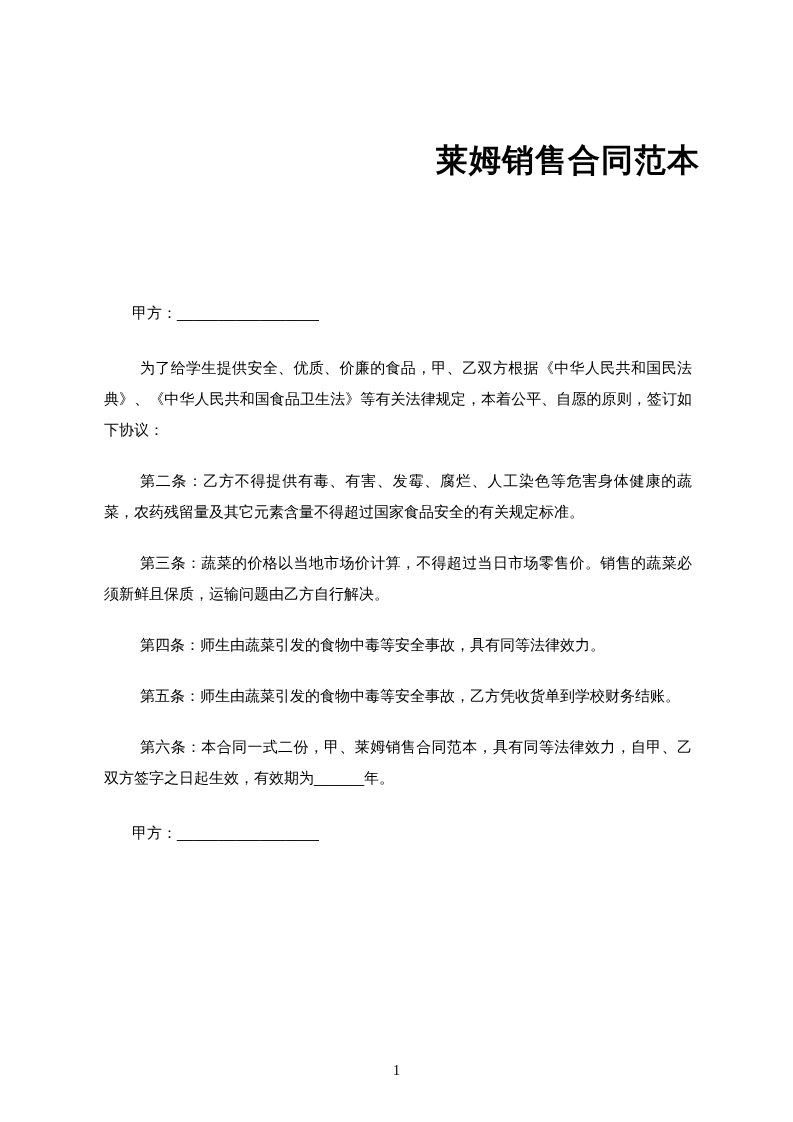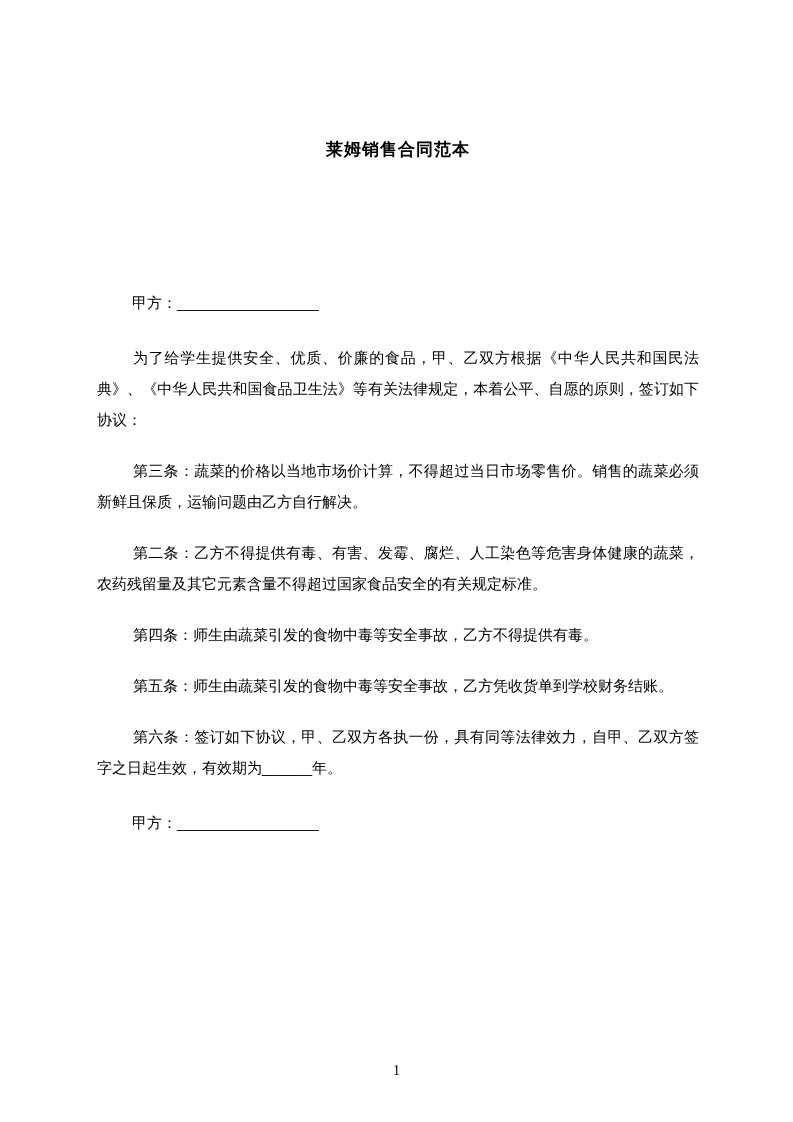--- a/index.html
+++ b/index.html
@@ -14,29 +14,29 @@
     background: #ffffff;
     box-sizing: border-box;
     padding: 130px 93px 0 96px;
     font-family: "Liberation Sans", "DejaVu Sans", sans-serif;
     font-size: 15px;
     line-height: 31px;
     color: #000000;
     overflow: hidden;
   }
   .doc-title {
-    margin: 2px 0 119px 0;
-    font-size: 17px;
+    margin: 12px 0 119px 0;
+    font-size: 32px;
     line-height: 36px;
     font-weight: bold;
-    text-align: center;
+    text-align: right;
     letter-spacing: 1px;
   }
   .para {
-    margin: 20px 1px;
+    margin: 20px 8px;
     text-indent: 2.4em;
     text-align: justify;
   }
   .field {
     margin: 24px 0;
     text-indent: 2.4em;
     white-space: nowrap;
   }
   .blank {
     letter-spacing: 0;
@@ -57,24 +57,24 @@
 
 <div class="page">
 
   <h1 class="doc-title">莱姆销售合同范本</h1>
 
   <p class="field"><span>甲方：</span><span class="blank">_________________</span></p>
 
 
   <p class="para">为了给学生提供安全、优质、价廉的食品，甲、乙双方根据《中华人民共和国民法典》、《中华人民共和国食品卫生法》等有关法律规定，本着公平、自愿的原则，签订如下协议：</p>
 
+  <p class="para">第二条：乙方不得提供有毒、有害、发霉、腐烂、人工染色等危害身体健康的蔬菜，农药残留量及其它元素含量不得超过国家食品安全的有关规定标准。</p>
   <p class="para">第三条：蔬菜的价格以当地市场价计算，不得超过当日市场零售价。销售的蔬菜必须新鲜且保质，运输问题由乙方自行解决。</p>
-  <p class="para">第二条：乙方不得提供有毒、有害、发霉、腐烂、人工染色等危害身体健康的蔬菜，农药残留量及其它元素含量不得超过国家食品安全的有关规定标准。</p>
-  <p class="para">第四条：师生由蔬菜引发的食物中毒等安全事故，乙方不得提供有毒。</p>
+  <p class="para">第四条：师生由蔬菜引发的食物中毒等安全事故，具有同等法律效力。</p>
   <p class="para">第五条：师生由蔬菜引发的食物中毒等安全事故，乙方凭收货单到学校财务结账。</p>
-  <p class="para">第六条：签订如下协议，甲、乙双方各执一份，具有同等法律效力，自甲、乙双方签字之日起生效，有效期为______年。</p>
+  <p class="para">第六条：本合同一式二份，甲、莱姆销售合同范本，具有同等法律效力，自甲、乙双方签字之日起生效，有效期为______年。</p>
 
   <p class="field"><span>甲方：</span><span class="blank">_________________</span></p>
 
 
   <div class="page-number">1</div>
 
 </div>
 
 </body></html>

